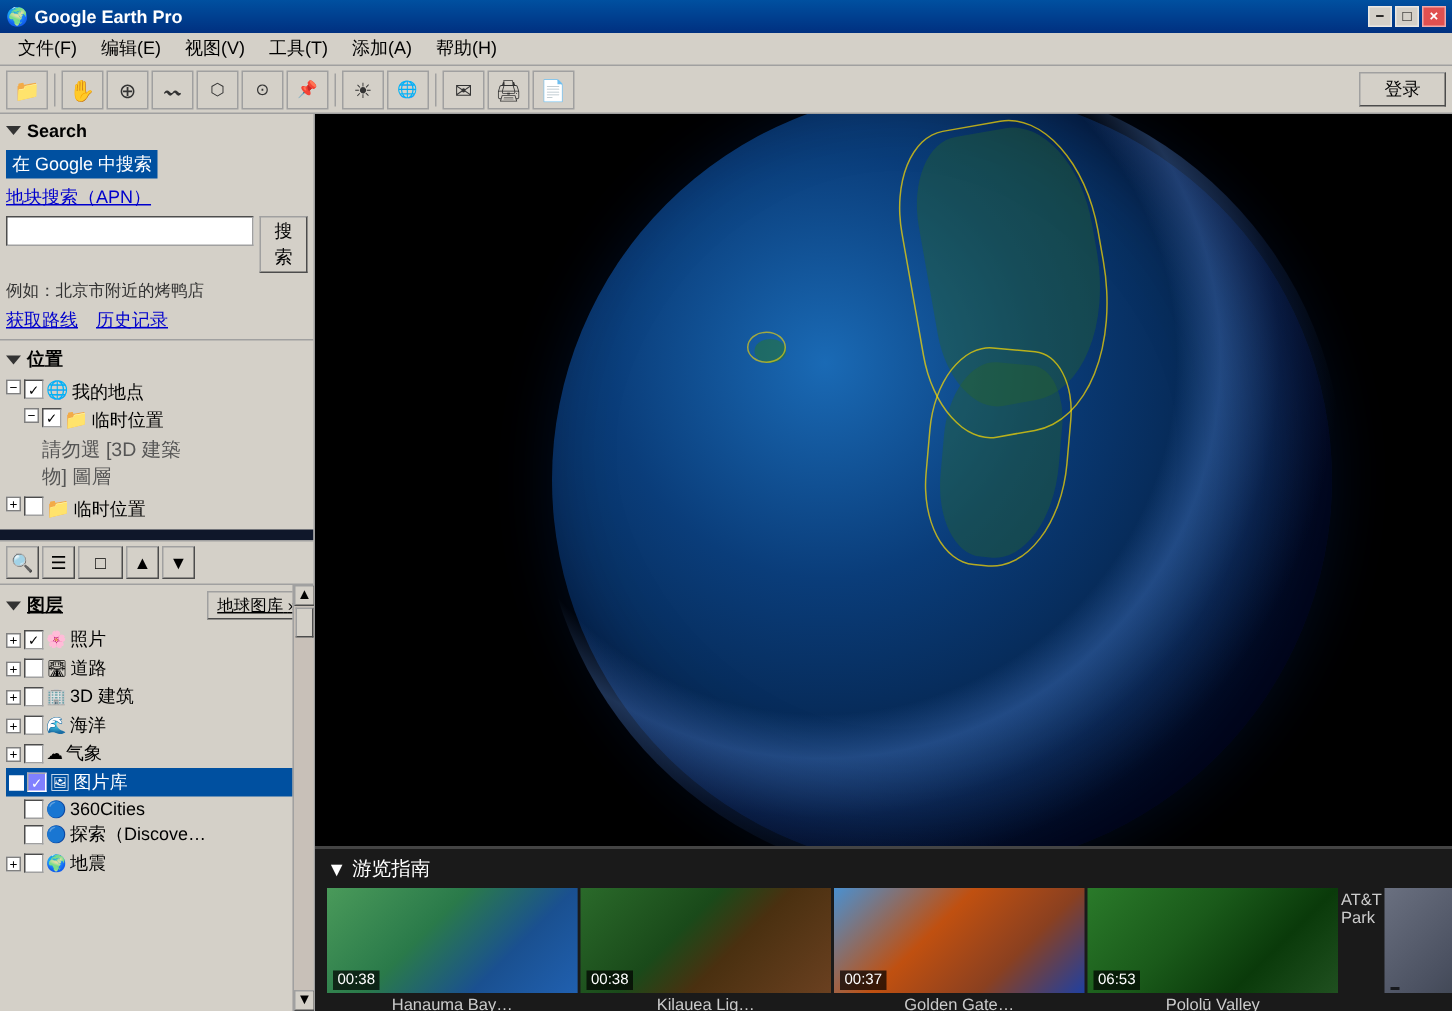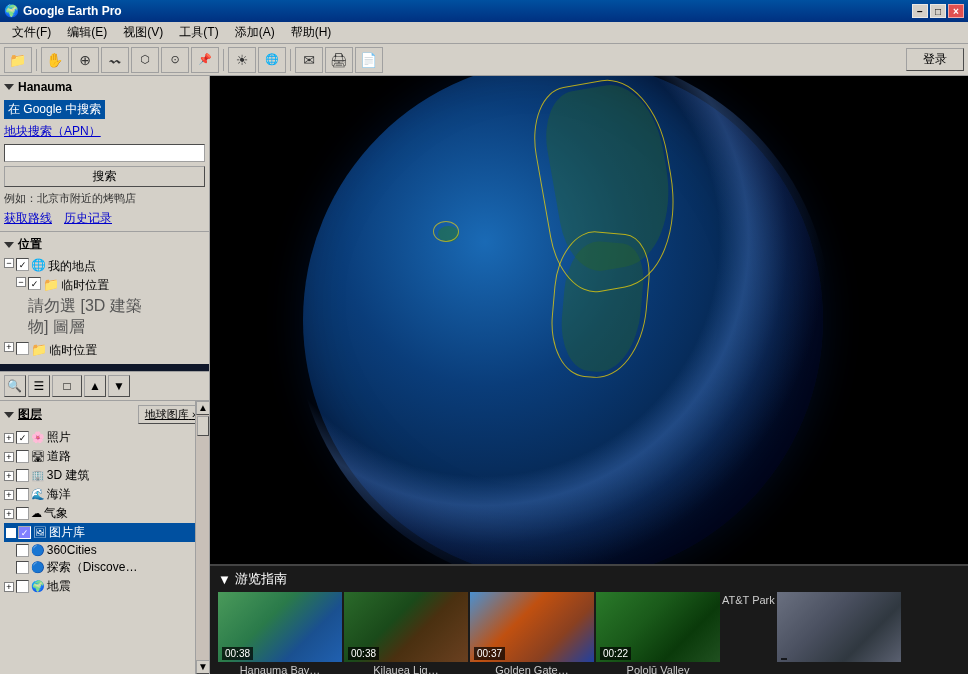--- a/index.html
+++ b/index.html
@@ -92,21 +92,21 @@
       font-size: 12px;
       font-weight: bold;
       margin-bottom: 6px;
     }
     .triangle-down { width: 0; height: 0; border-left: 5px solid transparent; border-right: 5px solid transparent; border-top: 6px solid #333; }
 
     #search-links { display: flex; gap: 6px; margin-bottom: 4px; }
     .search-link { color: #0000cc; text-decoration: underline; cursor: pointer; font-size: 12px; }
     .search-link-active { background: #0050a0; color: white; padding: 1px 4px; text-decoration: none; }
 
-    #search-input-row { display: flex; gap: 4px; margin-bottom: 4px; flex-direction: column; }
+    #search-input-row { display: flex; gap: 4px; margin-bottom: 4px; }
     #search-input {
       flex: 1; height: 20px; font-size: 12px;
       border: 1px inset #a0a0a0;
       background: white;
       padding: 1px 4px;
     }
     #search-btn {
       padding: 1px 8px; font-size: 12px;
       background: #d4d0c8; border: 1px outset #a0a0a0;
       cursor: pointer;
@@ -187,21 +187,21 @@
     #tour-thumbnails {
       display: flex; gap: 2px; padding: 0 8px;
       overflow: hidden;
     }
     .thumb-item {
       display: flex; flex-direction: column;
       align-items: center;
       cursor: pointer;
     }
     .thumb-img {
-      width: 124px; height: 70px;
+      width: 167px; height: 70px;
       background: #333;
       position: relative;
       overflow: hidden;
     }
     .thumb-time {
       position: absolute; bottom: 2px; left: 4px;
       background: rgba(0,0,0,0.7); color: white;
       font-size: 10px; padding: 1px 3px;
     }
     .thumb-label { color: #ccc; font-size: 11px; margin-top: 2px; }
@@ -258,21 +258,21 @@
 </div>
 
 <div id="main">
 
   <div id="left-panel">
     <div id="left-inner">
 
       <div id="search-section">
         <div id="search-header">
           <div class="triangle-down"></div>
-          <span>Hanauma</span>
+          <span>Search</span>
         </div>
         <div id="search-links">
           <span class="search-link search-link-active">在 Google 中搜索</span>
         </div>
         <div style="margin-bottom:4px;">
           <span class="search-link">地块搜索（APN）</span>
         </div>
         <div id="search-input-row">
           <input id="search-input" type="text" style="">
           <button id="search-btn">搜索</button>
@@ -296,21 +296,21 @@
           <span class="globe-icon">🌐</span>
           <span>我的地点</span>
         </div>
         <div class="tree-item tree-indent">
           <div class="expand-btn">−</div>
           <div class="checkbox checkbox-checked"></div>
           <span class="folder-icon">📁</span>
           <span>临时位置</span>
         </div>
         <div class="tree-item tree-indent2">
-          <span style="font-size:16px; color:#555;">請勿選 [3D 建築<br>物] 圖層</span>
+          <span style="font-size:13px; color:#555;">請勿選 [3D 建築<br>物] 圖層</span>
         </div>
         <div class="tree-item" style="margin-top:2px;">
           <div class="expand-btn">+</div>
           <div class="checkbox"></div>
           <span class="folder-icon">📁</span>
           <span>临时位置</span>
         </div>
       </div>
 
       <div id="nav-row">
@@ -437,21 +437,21 @@
 
         <div class="thumb-item">
           <div class="thumb-img" style="background:linear-gradient(135deg,#4a90d0,#c05010 40%,#8a4020 70%,#2040a0);">
             <span class="thumb-time">00:37</span>
           </div>
           <span class="thumb-label">Golden Gate…</span>
         </div>
 
         <div class="thumb-item">
           <div class="thumb-img" style="background:linear-gradient(135deg,#2a7a2a,#1a5a1a 40%,#0a3a0a 70%,#205020);">
-            <span class="thumb-time">00:22</span>
+            <span class="thumb-time">06:53</span>
           </div>
           <span class="thumb-label">Pololū Valley</span>
         </div>
 
         <div class="thumb-item">
           <span class="thumb-label">AT&amp;T Park</span>
         </div>
 
         <div class="thumb-item">
           <div class="thumb-img" style="background:linear-gradient(135deg,#6a7080,#4a5060 40%,#303840 70%,#5a6070);">

